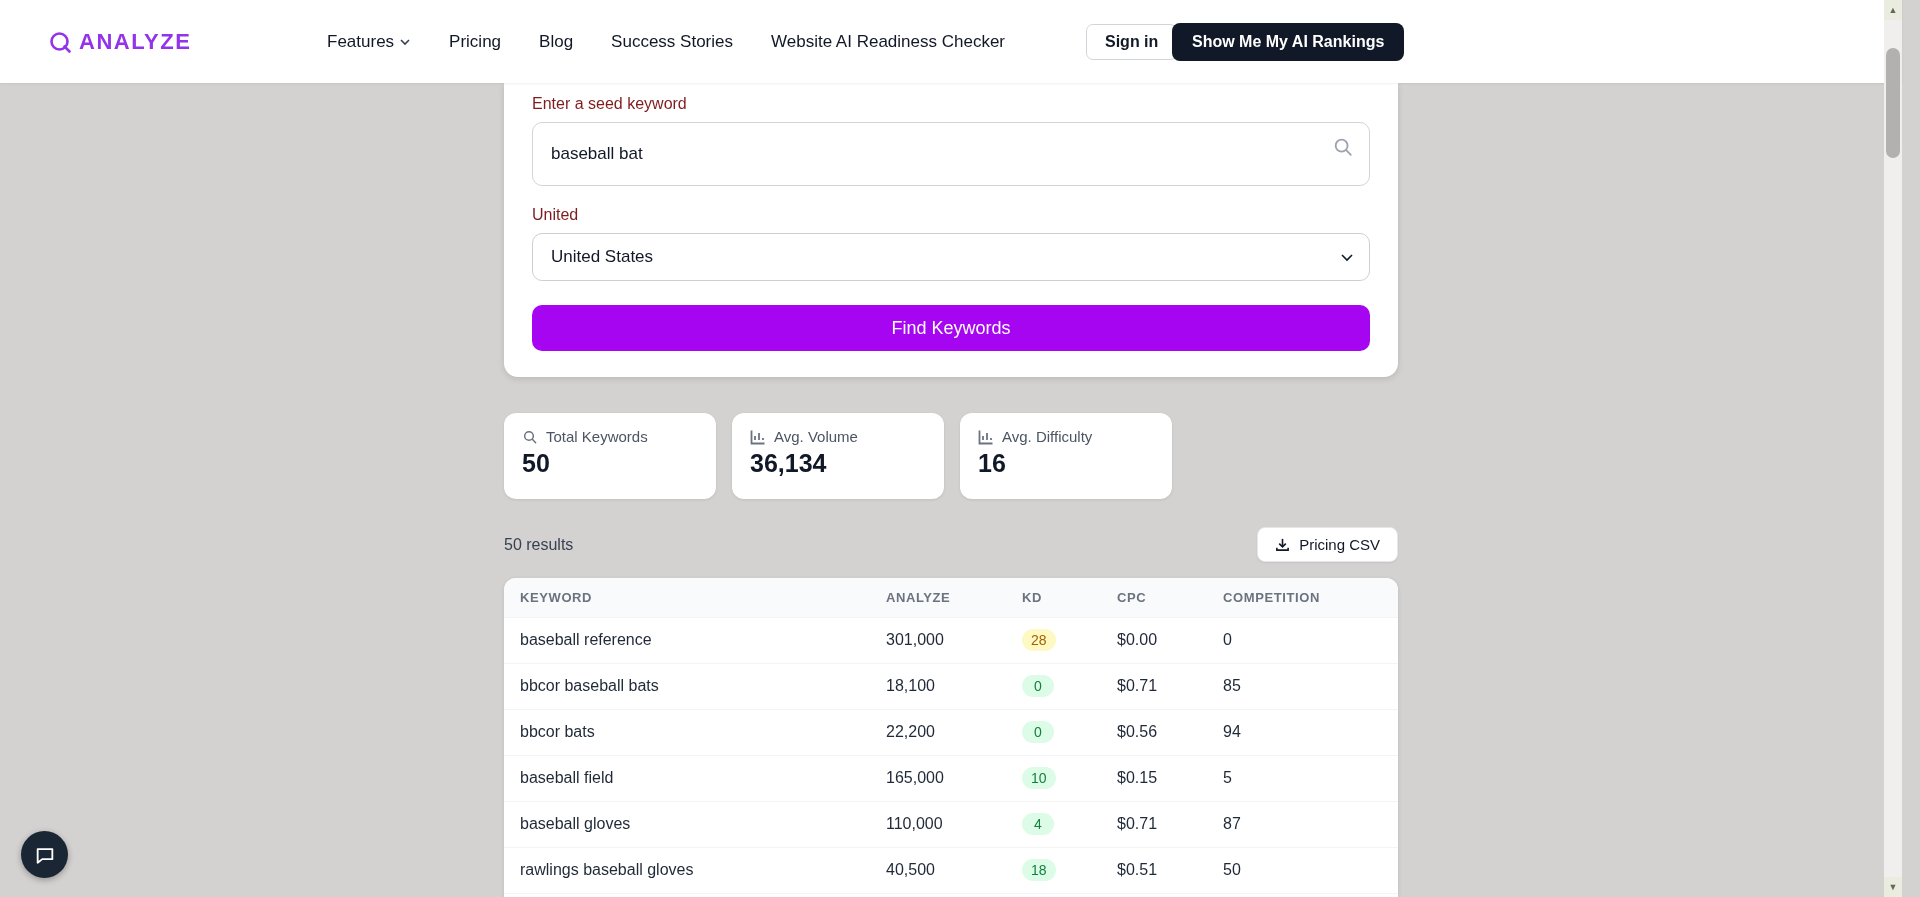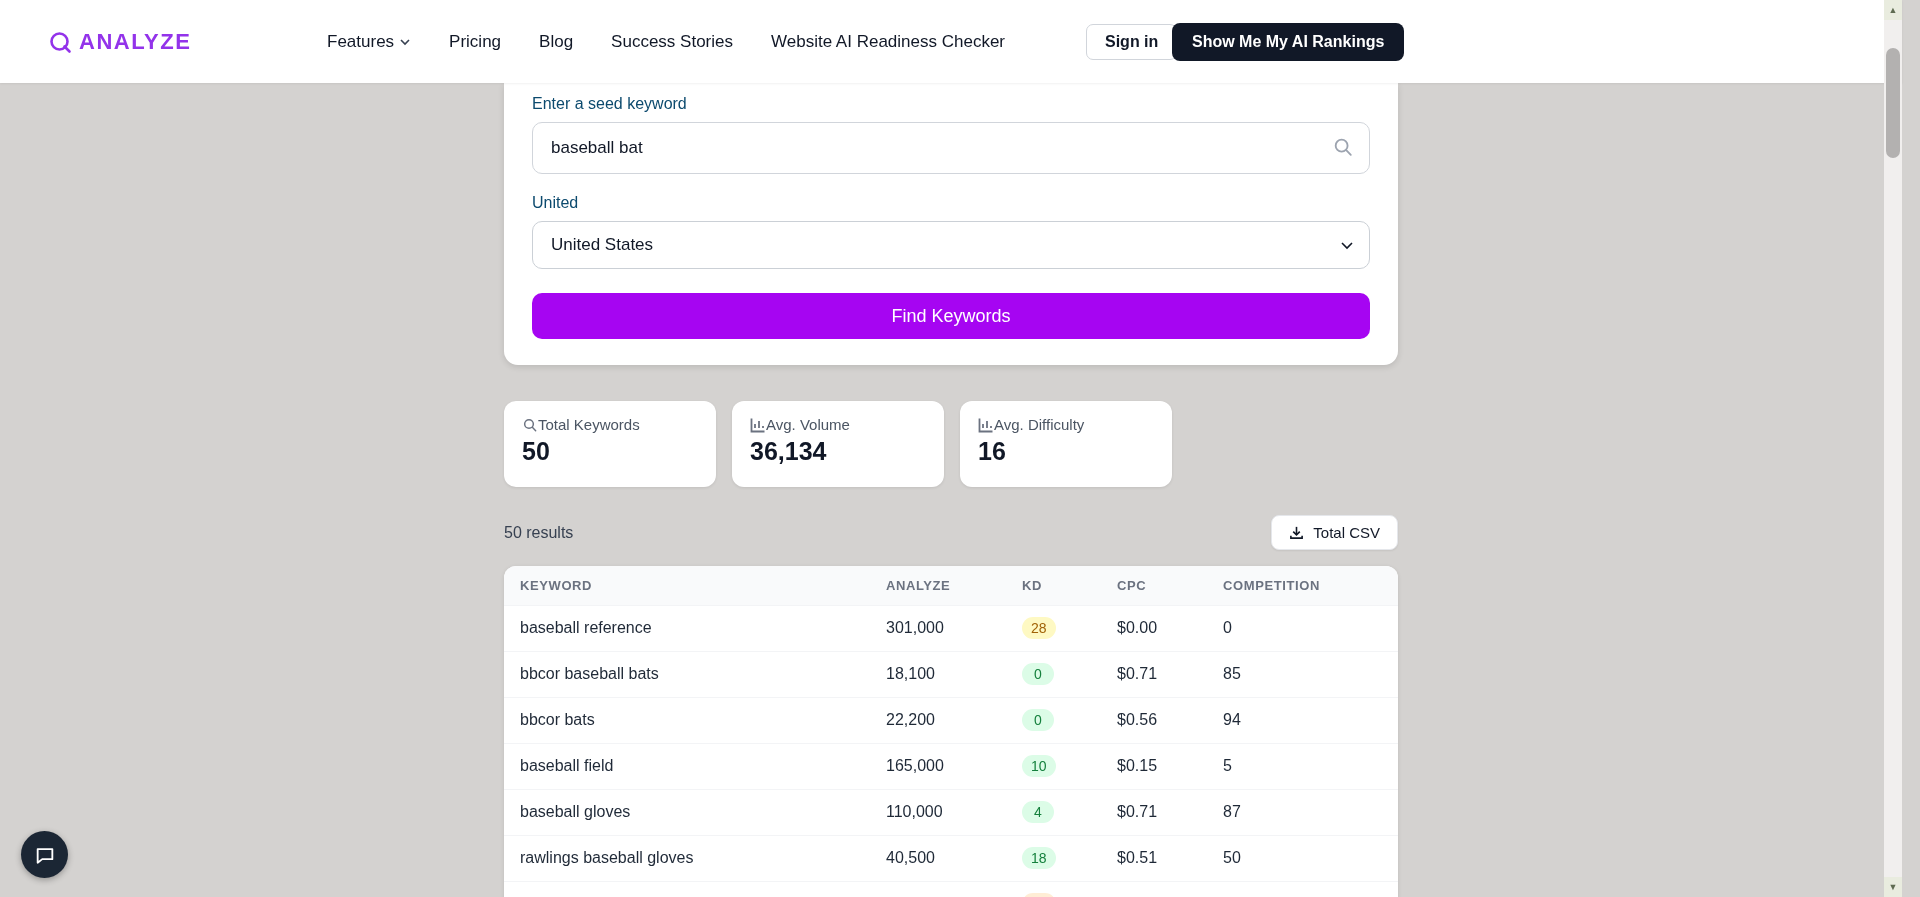--- a/index.html
+++ b/index.html
@@ -20,38 +20,38 @@
   .cta-btn{position:absolute;left:1172px;top:23px;height:38px;padding:0 20px;background:#111827;
     border:none;border-radius:8px;font-size:16px;font-weight:700;color:#fff;
     display:flex;align-items:center;cursor:pointer;}
 
   
   .main{position:absolute;top:83px;left:0;width:1902px;}
   .column{width:894px;margin:0 auto;}
 
   .search-card{background:#fff;border-radius:0 0 14px 14px;padding:12px 28px 26px;
     box-shadow:0 2px 6px rgba(0,0,0,.12);box-sizing:border-box;}
-  .field-label{font-size:16px;color:#0c4a6e;margin:0 0 9px;}
+  .field-label{font-size:16px;color:#7f1d1d;margin:0 0 9px;}
   .kw-wrap{position:relative;margin-bottom:20px;}
-  .kw-input{width:100%;box-sizing:border-box;height:52px;border:1px solid #d1d5db;border-radius:10px;
+  .kw-input{width:100%;box-sizing:border-box;height:64px;border:1px solid #d1d5db;border-radius:10px;
     padding:0 50px 0 18px;font-size:17px;color:#111827;outline:none;
     font-family:"Liberation Sans","DejaVu Sans",sans-serif;}
   .kw-search-icon{position:absolute;right:16px;top:14px;color:#9ca3af;}
   .country-select{height:46px;border:1px solid #cbd0d6;border-radius:10px;display:flex;
     align-items:center;justify-content:space-between;padding:0 14px 0 18px;font-size:17px;
     color:#111827;margin-bottom:24px;cursor:pointer;background:#fff;}
   .find-btn{display:block;width:100%;height:46px;background:#a605f2;border:none;border-radius:10px;
     color:#fff;font-size:18px;font-weight:500;cursor:pointer;
     font-family:"Liberation Sans","DejaVu Sans",sans-serif;}
 
   
   .stats-row{display:flex;gap:16px;margin-top:36px;}
   .stat-card{width:212px;height:86px;background:#fff;border-radius:12px;
     box-shadow:0 1px 3px rgba(0,0,0,.09);padding:15px 18px;box-sizing:border-box;}
-  .stat-head{display:flex;align-items:center;color:#4b5563;font-size:15px;}
+  .stat-head{display:flex;align-items:center;gap:8px;color:#4b5563;font-size:15px;}
   .stat-value{font-size:25px;font-weight:700;color:#111827;margin-top:4px;}
 
   
   .results-bar{display:flex;justify-content:space-between;align-items:center;margin-top:28px;}
   .results-count{font-size:16px;color:#374151;}
   .export-btn{display:flex;align-items:center;gap:9px;background:#fff;border:1px solid #e5e7eb;
     border-radius:8px;height:35px;padding:0 17px;font-size:15px;color:#111827;cursor:pointer;
     box-shadow:0 1px 2px rgba(0,0,0,.07);font-family:"Liberation Sans","DejaVu Sans",sans-serif;}
 
   
@@ -204,21 +204,21 @@
       <div class="results-bar">
         <span class="results-count">50 results</span>
         <button class="export-btn">
           <span>
             <svg width="15" height="15" viewBox="0 0 16 16" fill="none" stroke="#111827" stroke-width="1.7">
               <line x1="8" y1="2" x2="8" y2="10"></line>
               <polyline points="4.5,7 8,10.5 11.5,7"></polyline>
               <polyline points="2,11.5 2,14 14,14 14,11.5"></polyline>
             </svg>
           </span>
-          <span>Total CSV</span>
+          <span>Pricing CSV</span>
         </button>
       </div>
 
       <div class="table-card">
         <table>
           <colgroup>
             <col style="width:382px">
               <col style="width:136px">
               <col style="width:95px">
             <col style="width:106px">

